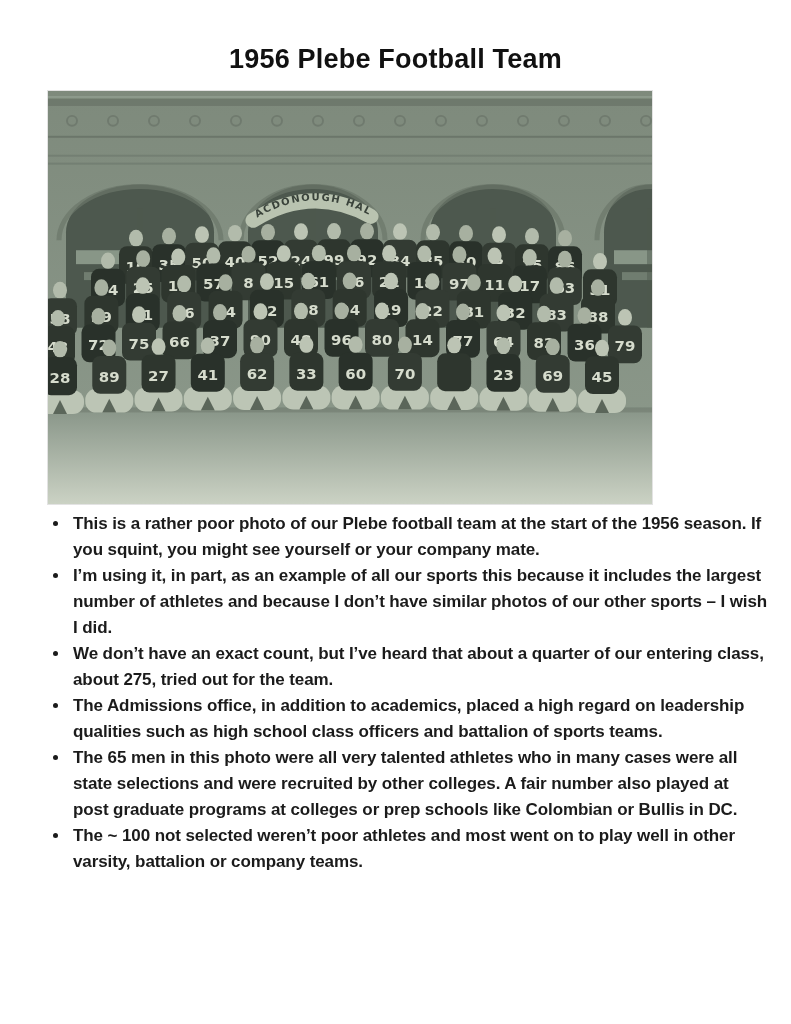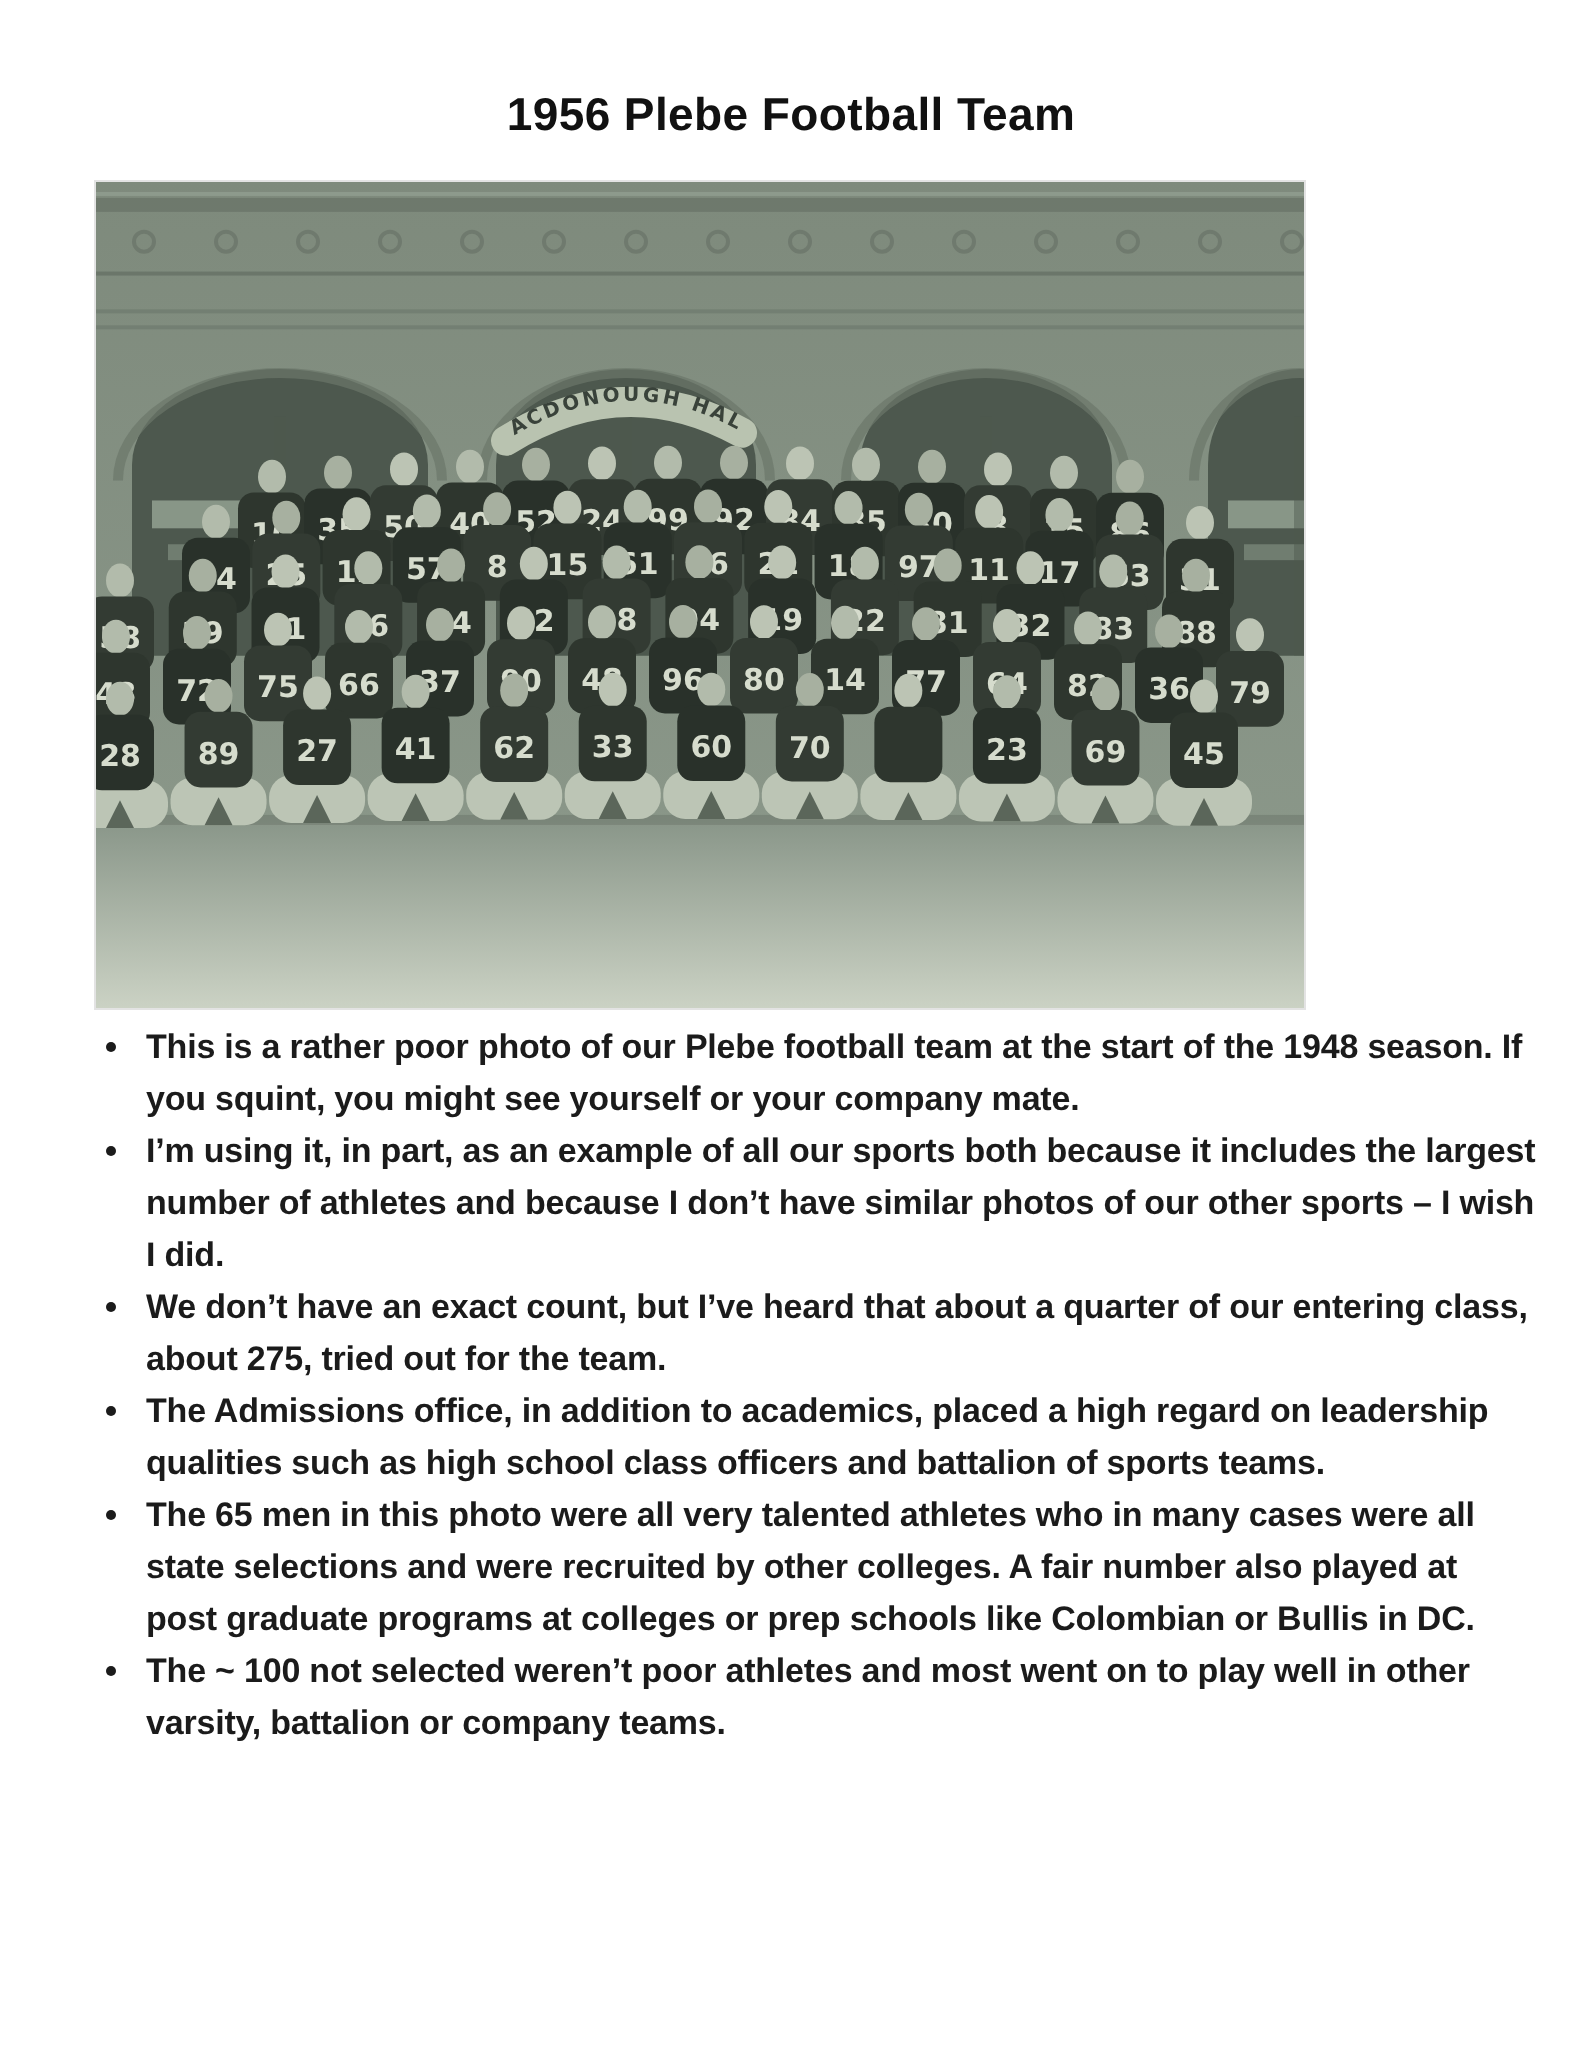--- a/index.html
+++ b/index.html
@@ -7,21 +7,21 @@
     width:791px;height:1024px;
     background:#ffffff;
     font-family:"Liberation Sans", sans-serif;
     position:relative;
     color:#1b1b1b;
     overflow:hidden;
   }
   .page-title{
     position:absolute;top:44px;left:0;width:791px;
     margin:0;text-align:center;
-    font-size:23px;font-weight:700;color:#111;
+    font-size:27px;font-weight:700;color:#111;
     letter-spacing:0.2px;
   }
   .photo-fig{
     position:absolute;left:47px;top:90px;width:606px;height:415px;
     margin:0;padding:0;
     border:1px solid #e3e3e3;box-sizing:border-box;
     background:#7e8a7c;
   }
   .photo-fig svg{display:block;width:100%;height:100%;}
   .bullets{
@@ -484,19 +484,19 @@
           <path d="M 547 323.48142625323453 L 554 309.48142625323453 L 561 323.48142625323453 Z" fill="#5b665a"></path>
           <ellipse cx="554" cy="258.48142625323453" rx="7" ry="8.5" fill="#bcc4b4"></ellipse>
           <rect x="537" y="266.48142625323453" width="34" height="38" rx="8" fill="#2e362e"></rect>
           <text x="554" y="292.48142625323453" text-anchor="middle" font-size="15" font-weight="bold" fill="#d6dccd" font-family="'DejaVu Sans', sans-serif">45</text>
         </g>
       </g>
   </svg>
 </figure>
 
 <ul class="bullets">
-    <li>This is a rather poor photo of our Plebe football team at the start of the 1948 season. If you squint, you might see yourself or your company mate.</li>
-    <li>I’m using it, in part, as an example of all our sports both because it includes the largest number of athletes and because I don’t have similar photos of our other sports – I wish I did.</li>
+    <li>This is a rather poor photo of our Plebe football team at the start of the 1956 season. If you squint, you might see yourself or your company mate.</li>
+    <li>I’m using it, in part, as an example of all our sports this because it includes the largest number of athletes and because I don’t have similar photos of our other sports – I wish I did.</li>
     <li>We don’t have an exact count, but I’ve heard that about a quarter of our entering class, about 275, tried out for the team.</li>
     <li>The Admissions office, in addition to academics, placed a high regard on leadership qualities such as high school class officers and battalion of sports teams.</li>
     <li>The 65 men in this photo were all very talented athletes who in many cases were all state selections and were recruited by other colleges. A fair number also played at post graduate programs at colleges or prep schools like Colombian or Bullis in DC.</li>
     <li>The ~ 100 not selected weren’t poor athletes and most went on to play well in other varsity, battalion or company teams.</li>
   </ul>
 
 </body></html>

